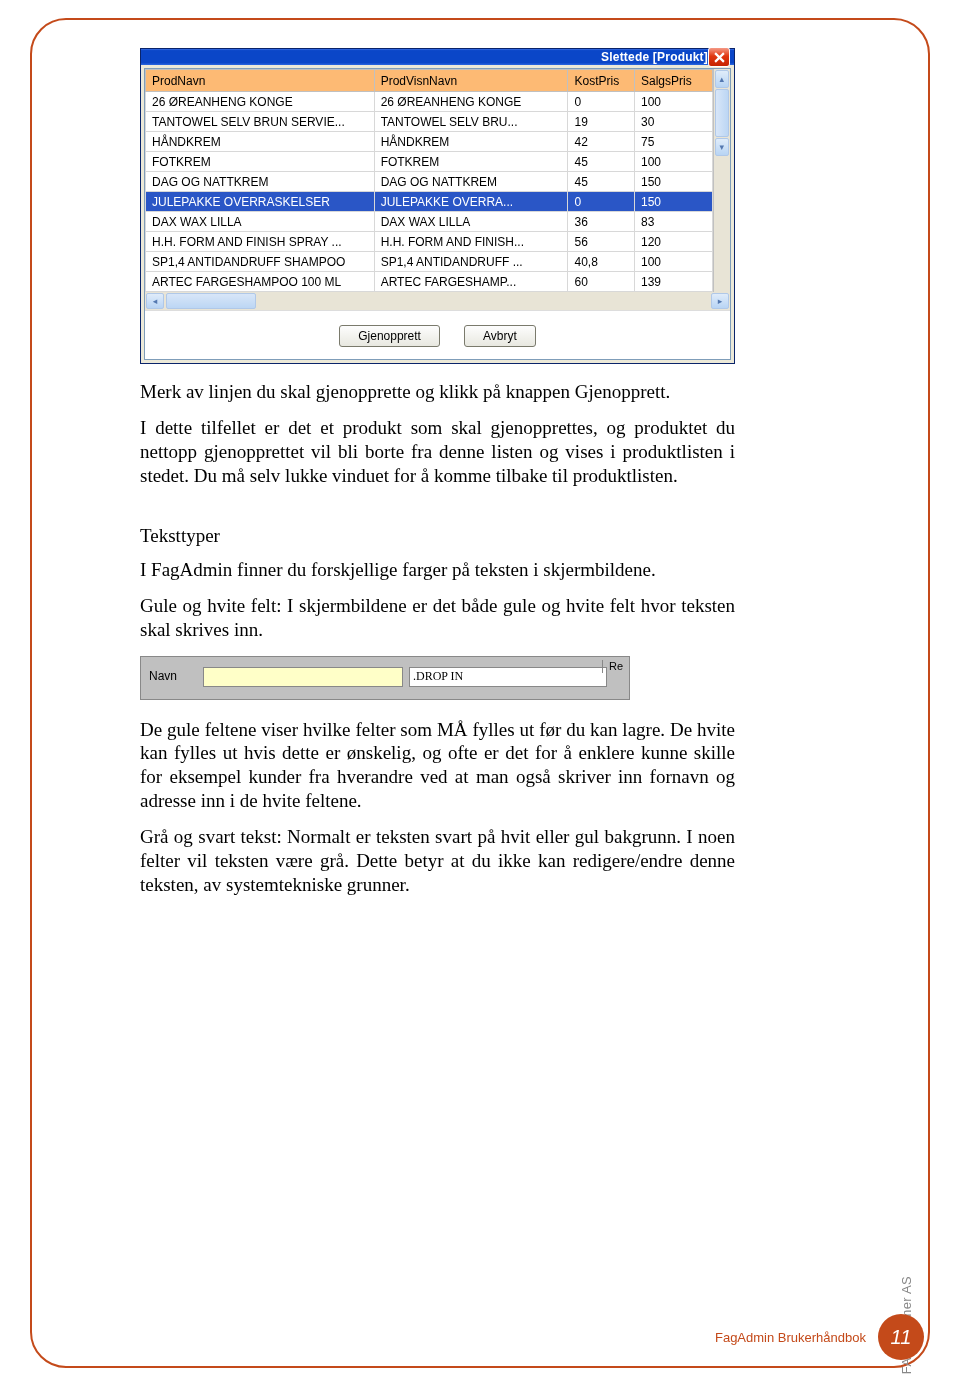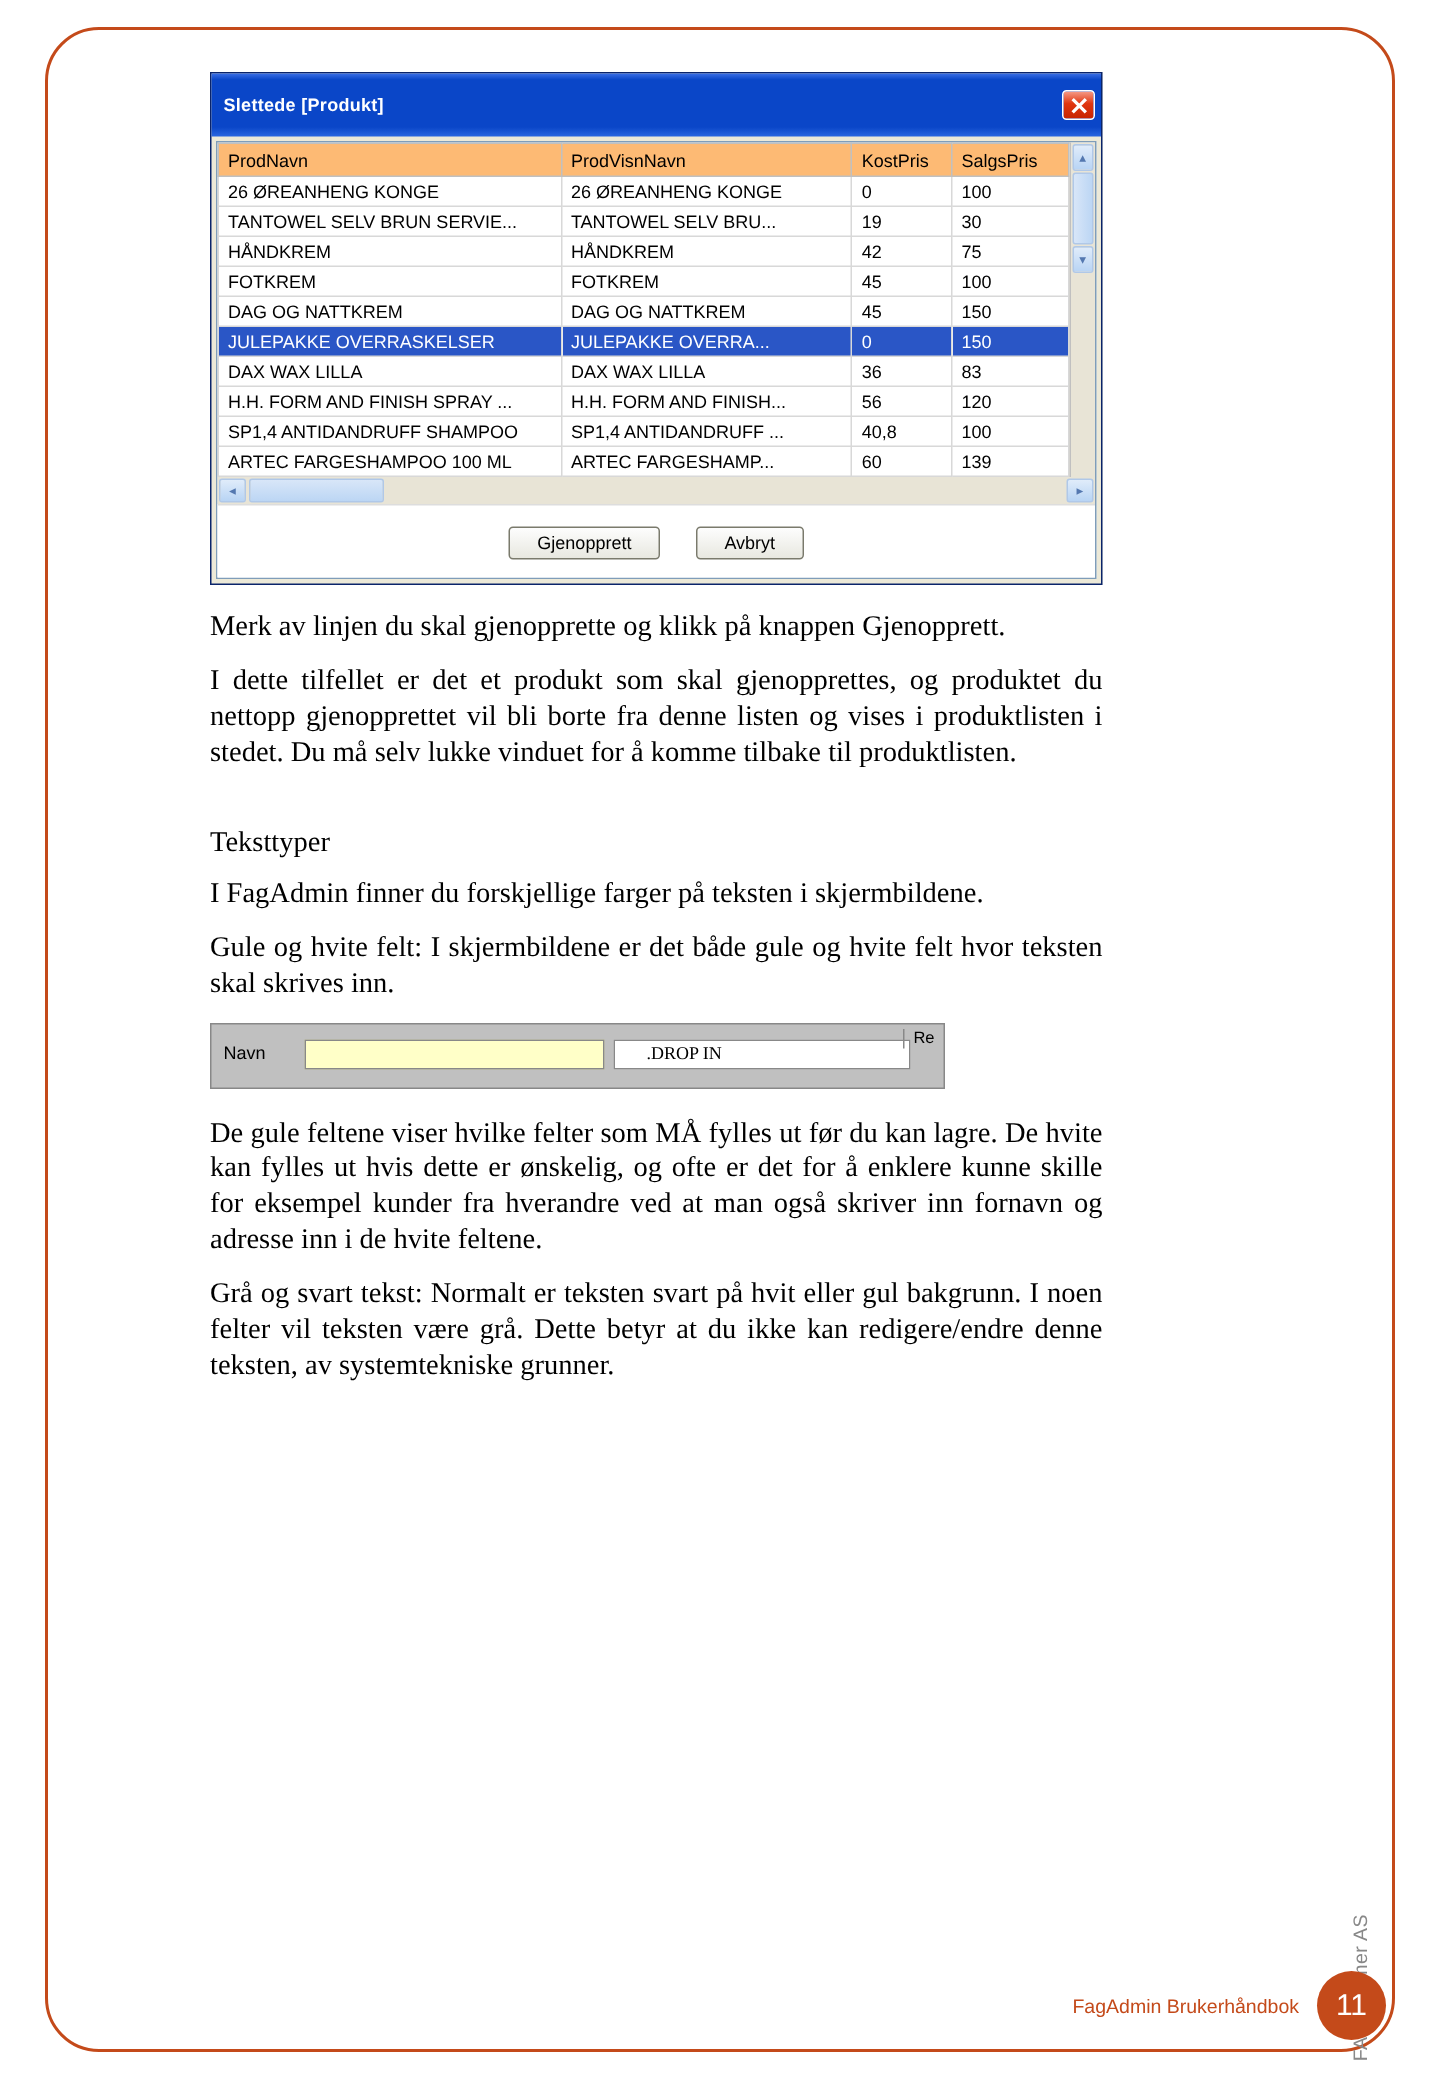--- a/index.html
+++ b/index.html
@@ -27,26 +27,27 @@
     width: 595px;
     border: 1px solid #0a246a;
     background: #ece9d8;
     font-family: Tahoma, Arial, sans-serif;
     font-size: 12px;
     color: #000;
   }
   .titlebar {
     background: linear-gradient(to bottom, #3a6fe6 0%, #0a46c8 10%, #0a46c8 85%, #2a66e0 100%);
     color: #fff;
-    height: 42px;
+    height: 16px;
     display: flex;
     align-items: center;
     padding: 0 4px 0 8px;
     font-weight: bold;
     letter-spacing: 0.2px;
+    text-align: right;
   }
   .titlebar .title-text { flex: 1; }
   .close-btn {
     width: 22px; height: 20px;
     background: linear-gradient(to bottom, #f59a86, #e03610 45%, #c72400 100%);
     border: 1px solid #fff;
     border-radius: 3px;
     display: flex; align-items: center; justify-content: center;
     font-family: Arial, sans-serif;
     font-weight: bold;
@@ -200,21 +201,21 @@
     border: 1px solid #888;
     background:#ffffc8;
   }
   .dropin-input {
     width: 198px;
     height: 20px;
     border: 1px solid #888;
     background:#fff;
     font-family: Tahoma;
     font-size:12px;
-    padding-left:21px;
+    padding-left:3px;
     display:flex; align-items:center;
   }
 
   
   .footer {
     position: absolute;
     right: 36px;
     bottom: 26px;
     display: flex;
     align-items: center;
@@ -226,20 +227,21 @@
     color: #c44a1a;
   }
   .page-circle {
     width: 46px; height: 46px;
     border-radius: 50%;
     background: #c44a1a;
     color: #fff;
     display: flex; align-items: center; justify-content: center;
     font-family: Arial, sans-serif;
     font-size: 20px;
+    font-style: italic;
   }
   .side-text {
     position: absolute;
     right: 46px;
     bottom: 110px;
     transform: rotate(-90deg);
     transform-origin: right bottom;
     font-family: Arial, sans-serif;
     font-size: 13px;
     color: #888;

